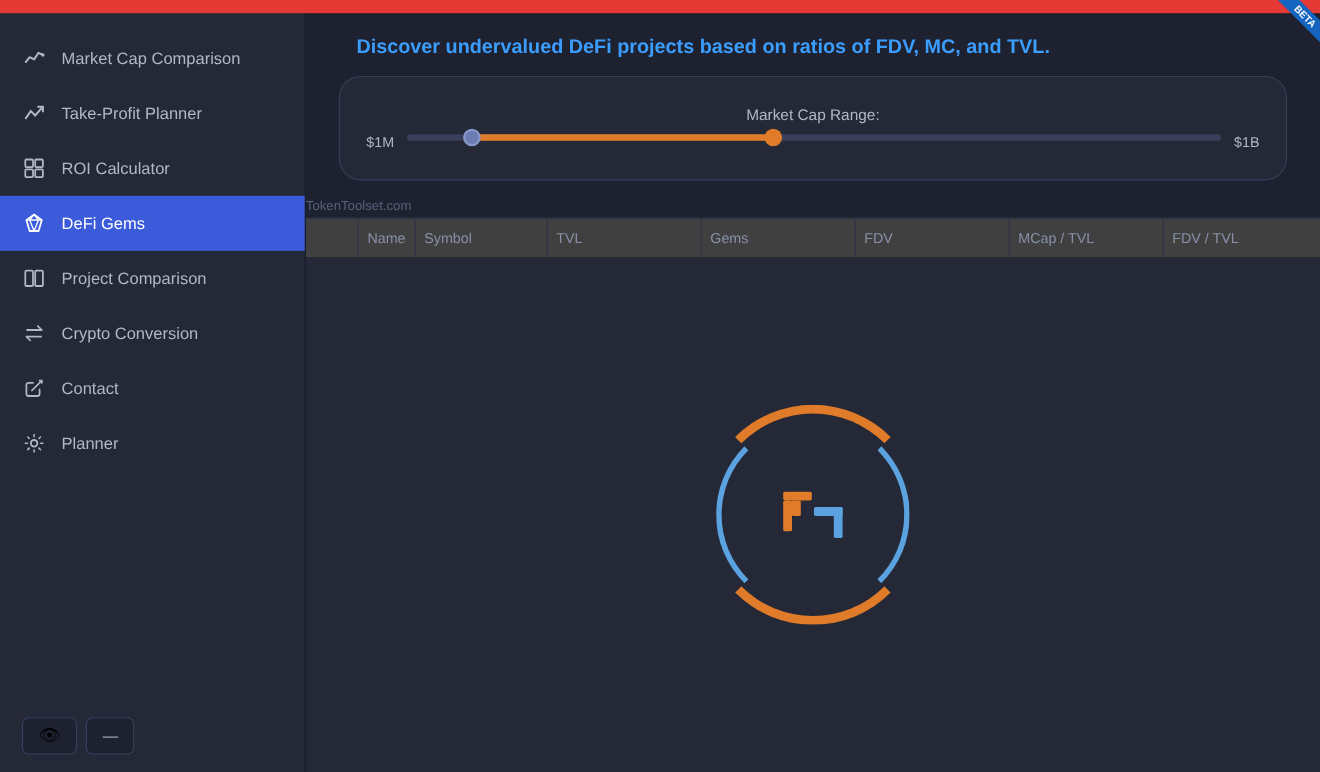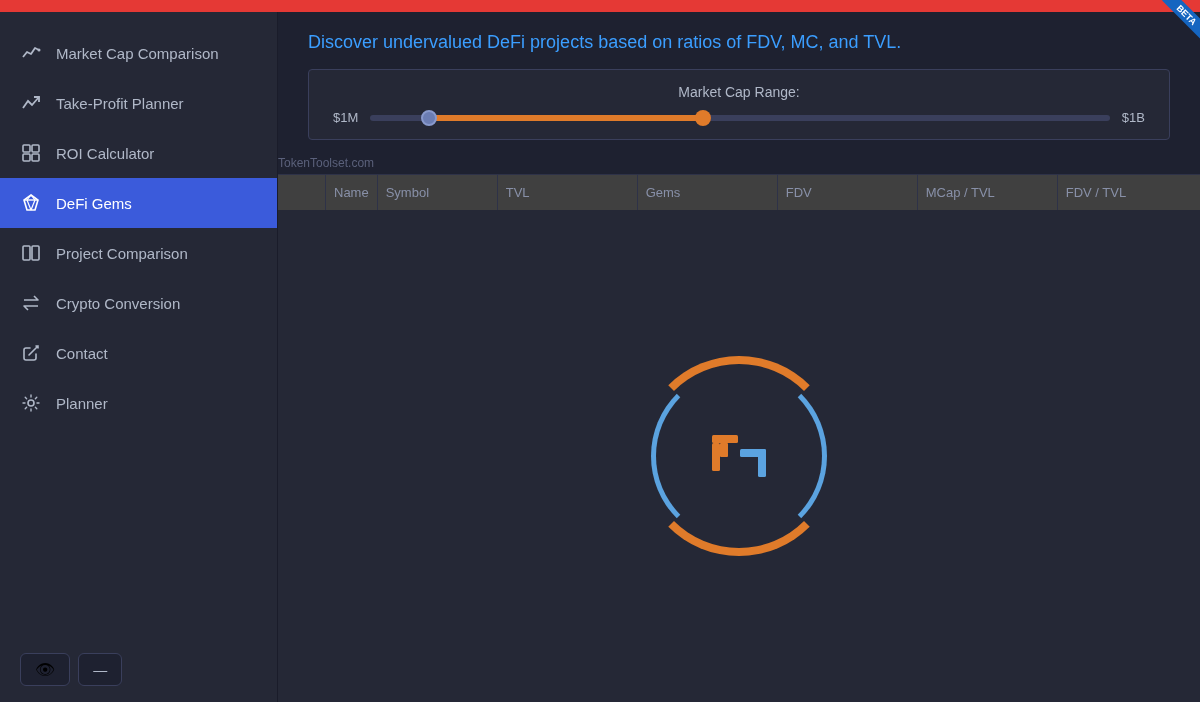--- a/index.html
+++ b/index.html
@@ -112,42 +112,42 @@
       overflow: hidden;
     }
 
     
     .content-top {
       padding: 20px 30px 10px;
     }
     .page-headline {
       color: #3b9eff;
       font-size: 18px;
-      font-weight: 400;
+      font-weight: 700;
       margin-bottom: 16px;
+      margin-left: 16px;
     }
 
     
     .range-container {
       background: #252836;
       border: 1px solid #3a3f5c;
-      border-radius: 4px;
-      padding: 14px 24px;
+      border-radius: 20px;
+      padding: 26px 24px;
       display: flex;
       flex-direction: column;
       align-items: center;
     }
     .range-label {
       color: #b0b8c8;
       font-size: 14px;
       margin-bottom: 10px;
     }
     .range-row {
       display: flex;
-      align-items: center;
       gap: 12px;
       width: 100%;
     }
     .range-val {
       color: #b0b8c8;
       font-size: 13px;
       white-space: nowrap;
     }
     .range-track {
       flex: 1;

